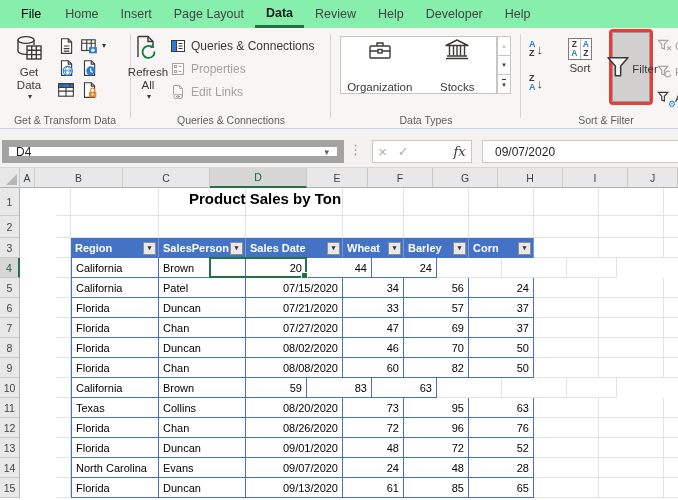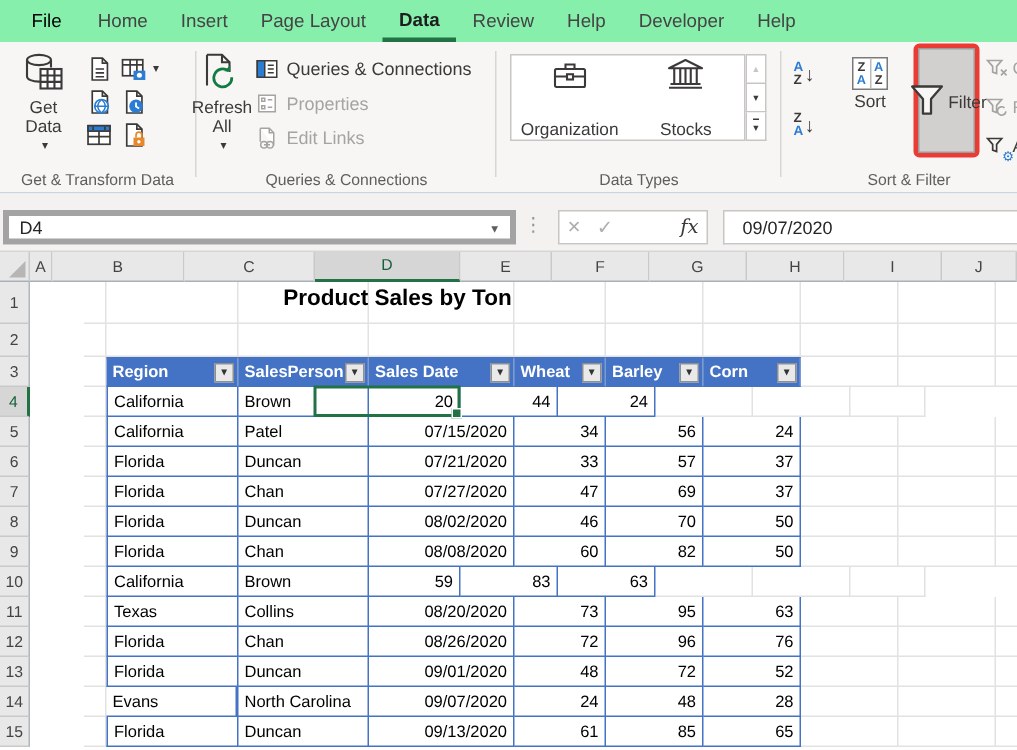--- a/index.html
+++ b/index.html
@@ -47,21 +47,21 @@
          border-radius:4px;box-sizing:border-box;z-index:5;}
   .filterbtn{width:100%;height:100%;background:#d2d0ce;border:1px solid #9e9c9a;box-sizing:border-box;
              display:flex;align-items:center;justify-content:center;}
   .filterbtn .lbl{font-size:11.5px;color:#3b3a39;margin-top:3px;}
   .cutbtn{position:absolute;display:flex;align-items:center;font-size:11.5px;white-space:nowrap;}
   .cutbtn .fun{margin-right:3px;}
   
   .fbar{position:absolute;top:129px;left:0;width:678px;height:39px;background:#f3f2f1;
         border-bottom:1px solid #d8d6d4;box-sizing:border-box;}
   .namebox{position:absolute;left:2px;top:11px;width:342px;height:23px;background:#fff;
-           border:4px solid #a3a3a3;box-sizing:border-box;display:flex;align-items:center;
+           border:7px solid #a3a3a3;box-sizing:border-box;display:flex;align-items:center;
            font-size:12px;color:#262626;padding-left:7px;}
   .namebox .nbcaret{margin-left:auto;margin-right:8px;color:#605e5c;font-size:9px;}
   .fdots{position:absolute;left:349px;top:13px;color:#979593;font-size:13px;}
   .fxbox{position:absolute;left:372px;top:11px;width:100px;height:23px;background:#fff;
          border:1px solid #c8c6c4;box-sizing:border-box;display:flex;align-items:center;justify-content:space-around;}
   .fxbox .x{color:#b0aeab;font-size:15px;} .fxbox .ck{color:#b0aeab;font-size:13px;}
   .fxbox .fx{color:#3b3a39;font-size:13px;font-style:italic;font-family:"DejaVu Serif",serif;margin-left:34px;}
   .formulafield{position:absolute;left:482px;top:11px;width:196px;height:23px;background:#fff;
                 border:1px solid #c8c6c4;border-right:none;box-sizing:border-box;display:flex;
                 align-items:center;font-size:12px;padding-left:12px;}
@@ -564,22 +564,22 @@
             <div class="tc num wE">48</div>
             <div class="tc num wF">72</div>
             <div class="tc num wG">52</div>
             <div class="gc wH"></div>
             <div class="gc wI"></div>
             <div class="gc wJ"></div>
           </div>
 
           <div class="gr">
             <div class="gc wA"></div>
+            <div class="tc first wB">North Carolina</div>
             <div class="tc wC">Evans</div>
-            <div class="tc first wB">North Carolina</div>
             <div class="tc num wD">09/07/2020</div>
             <div class="tc num wE">24</div>
             <div class="tc num wF">48</div>
             <div class="tc num wG">28</div>
             <div class="gc wH"></div>
             <div class="gc wI"></div>
             <div class="gc wJ"></div>
           </div>
 
           <div class="gr">

